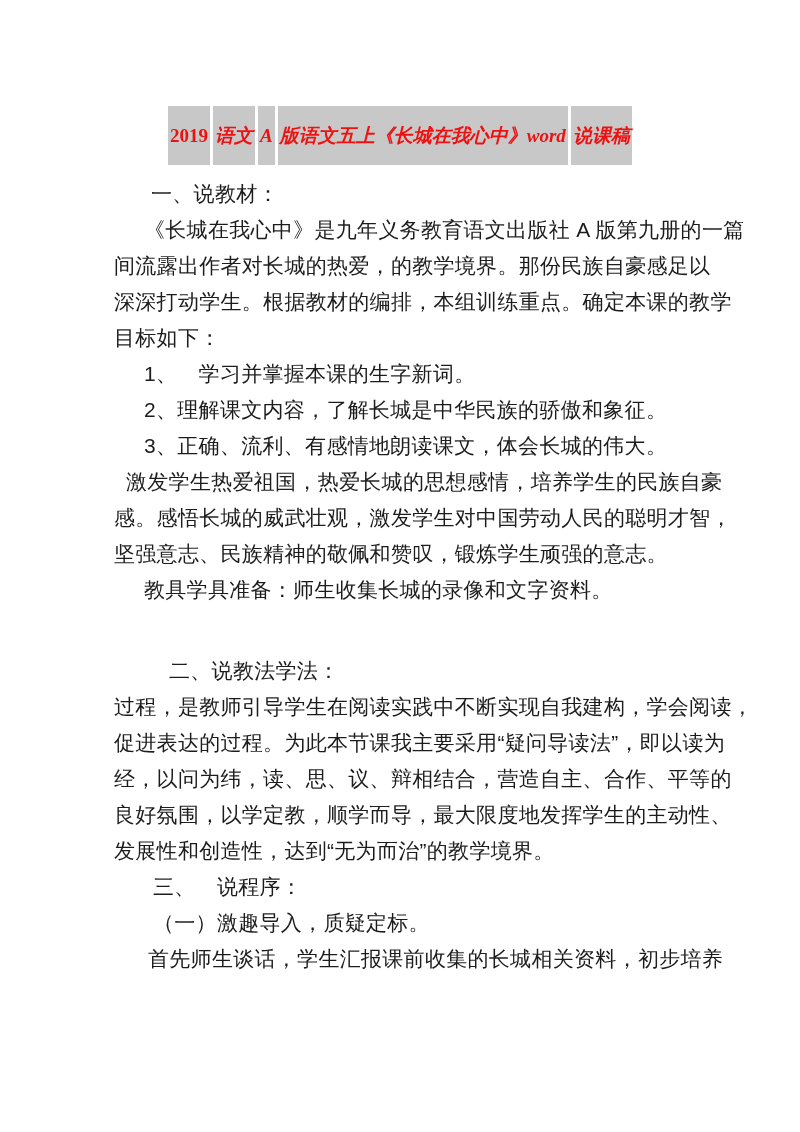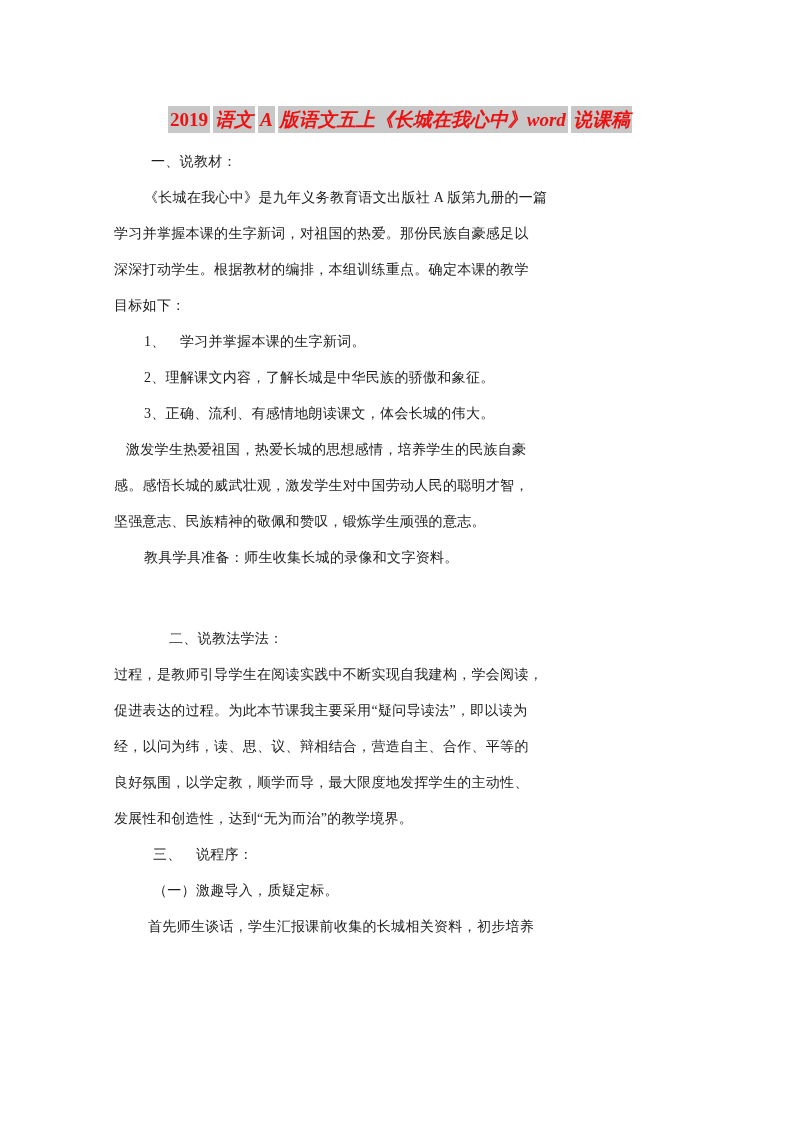--- a/index.html
+++ b/index.html
@@ -21,34 +21,34 @@
       font-family: "Liberation Serif", "DejaVu Serif", serif;
       font-weight: bold;
       font-size: 19px;
       line-height: 25px;
       color: #ee1111;
       white-space: nowrap;
     }
     .title-line .seg {
       display: inline-block;
       background: #c8c8c8;
-      padding: 1px 2px;
+      padding: 17px 2px;
     }
     .title-line .seg + .seg {
       margin-left: 3px;
       font-style: italic;
     }
     
     .content {
       margin-top: 11px;
       padding: 0 110px 0 114px;
     }
     .line {
-      font-family: Liberation Serif, serif;
-      font-size: 14px;
+      font-family: Liberation Sans, sans-serif;
+      font-size: 21px;
       line-height: 36px;
       letter-spacing: 0.3px;
       color: #1c1c1c;
       white-space: pre;
     }
     .i0  { padding-left: 0; }
     .i12 { padding-left: 12px; }
     .i30 { padding-left: 30px; }
     .i34 { padding-left: 34px; }
     .i37 { padding-left: 37px; }
@@ -59,21 +59,21 @@
 </head>
 <body>
 
 <div class="page">
 
   <div class="title-line"><span class="seg">2019</span><span class="seg">语文</span><span class="seg">A</span><span class="seg">版语文五上《长城在我心中》word</span><span class="seg">说课稿</span></div>
 
   <div class="content">
     <div class="line i37">一、说教材：</div>
     <div class="line i30">《长城在我心中》是九年义务教育语文出版社 A 版第九册的一篇</div>
-    <div class="line i0">学习并掌握本课的生字新词，对祖国的热爱。那份民族自豪感足以</div>
+    <div class="line i0">间流露出作者对长城的热爱，的教学境界。那份民族自豪感足以</div>
     <div class="line i0">深深打动学生。根据教材的编排，本组训练重点。确定本课的教学</div>
     <div class="line i0">目标如下：</div>
     <div class="line i30">1、　学习并掌握本课的生字新词。</div>
     <div class="line i30">2、理解课文内容，了解长城是中华民族的骄傲和象征。</div>
     <div class="line i30">3、正确、流利、有感情地朗读课文，体会长城的伟大。</div>
     <div class="line i12">激发学生热爱祖国，热爱长城的思想感情，培养学生的民族自豪</div>
     <div class="line i0">感。感悟长城的威武壮观，激发学生对中国劳动人民的聪明才智，</div>
     <div class="line i0">坚强意志、民族精神的敬佩和赞叹，锻炼学生顽强的意志。</div>
     <div class="line i30">教具学具准备：师生收集长城的录像和文字资料。</div>
     <div class="line i55">二、说教法学法：</div>

